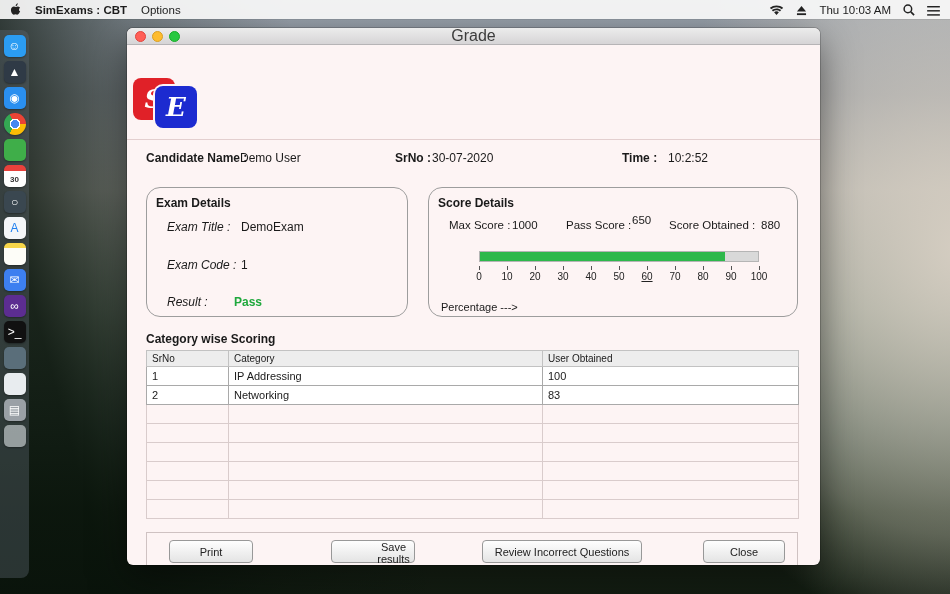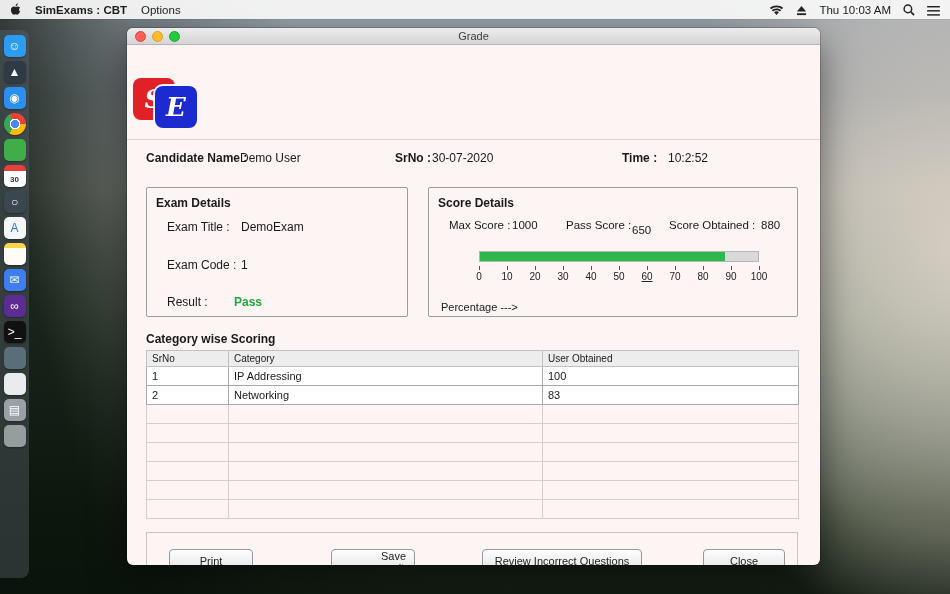--- a/index.html
+++ b/index.html
@@ -72,21 +72,21 @@
     box-shadow:0 14px 36px rgba(0,0,0,.5), 0 0 0 1px rgba(0,0,0,.18);
     z-index:30;overflow:hidden;
   }
   .titlebar{
     height:17px;
     background:linear-gradient(180deg,#ececec,#d6d4d6);
     border-bottom:1px solid #b6b4b6;
     position:relative;
     display:flex;align-items:center;justify-content:center;
   }
-  .title{font-size:11px;color:#3c3c3c;}
+  .title{font-size:16px;color:#3c3c3c;}
   .lights{position:absolute;left:8px;top:3px;display:flex;gap:6px;}
   .light{width:11px;height:11px;border-radius:50%;cursor:pointer;}
   .light.red{background:#ff5f57;border:1px solid #e0443e;}
   .light.yellow{background:#febc2e;border:1px solid #d89e24;}
   .light.green{background:#28c840;border:1px solid #1aab29;}
   .content{position:relative;height:519px;font-size:12px;color:#1a1a1a;}
   
   .logo-row{position:absolute;left:6px;top:30px;height:58px;display:flex;align-items:center;}
   .logo-mark{position:relative;width:66px;height:56px;}
   .sq{
@@ -104,27 +104,27 @@
   .logo-text .sim{color:var(--logo-red);}
   .logo-text .exams{color:var(--logo-blue);}
   .logo-text sup{font-size:9px;color:var(--logo-blue);font-style:normal;}
   .logo-sep{position:absolute;left:0;right:0;top:94px;border-top:1px solid #e3cfcf;}
   
   .cand-row{position:absolute;left:0;top:106px;height:20px;width:100%;}
   .cand-row span{position:absolute;white-space:nowrap;}
   .lbl{font-weight:bold;}
   
   .groupbox{
-    position:absolute;border:1px solid #9d9d9d;border-radius:2px;
+    position:absolute;border:1px solid #9d9d9d;border-radius:14px;
     background:transparent;
     text-align:center;
   }
   .gb-title{position:absolute;left:9px;top:8px;font-weight:bold;font-size:12px;}
   .exam-box{left:19px;top:142px;width:262px;height:130px;}
-  .exam-box .row{position:absolute;left:20px;white-space:nowrap;}
+  .exam-box .row{position:absolute;left:20px;white-space:nowrap;font-style:italic;}
   .exam-box .val{position:absolute;left:94px;white-space:nowrap;}
   .score-box{left:301px;top:142px;width:370px;height:130px;}
   .score-box .srow span{position:absolute;white-space:nowrap;font-size:11.5px;}
   .progress{
     position:absolute;left:50px;top:63px;width:280px;height:11px;
     background:#d9d9d9;border:1px solid #b5b5b5;
   }
   .progress-fill{height:100%;width:0;background:#28b94a;}
   .scale{position:absolute;left:50px;top:78px;width:280px;height:22px;}
   .scale .tick{position:absolute;top:0;width:1px;height:4px;background:#555;}
@@ -145,21 +145,21 @@
     border:1px solid #d9cccc;height:19px;padding:1px 5px;
     overflow:hidden;white-space:nowrap;
   }
   .cat-table td.filled{background:#ffffff;border:1px solid #a9a9a9;}
   
   .btn-bar{
     position:absolute;left:19px;top:487px;width:652px;height:35px;
     border:1px solid #cfc2c2;
   }
   .btn{
-    position:absolute;top:16px;height:23px;
+    position:absolute;top:7px;height:23px;
     background:linear-gradient(180deg,#fefefe,#e4e4e4);
     border:1px solid #989898;border-radius:4px;
     font-size:11px;color:#222;cursor:pointer;
     font-family:"Liberation Sans", sans-serif;
   }
   .btn-print{left:22px;width:84px;}
   .btn-save{left:184px;width:84px;padding-left:41px;}
   .btn-review{left:335px;width:160px;}
   .btn-close{left:556px;width:82px;}
 </style>
@@ -266,21 +266,21 @@
       <span class="row" style="top:107px">Result :</span>
       <span class="val" style="top: 107px; left: 87px; font-weight: bold; color: rgb(31, 168, 61);">Pass</span>
     </div>
 
     <div class="groupbox score-box">
       <span class="gb-title">Score Details</span>
       <div class="srow">
         <span style="left:20px;top:31px">Max Score :</span>
         <span style="left:83px;top:31px">1000</span>
         <span style="left:137px;top:31px">Pass Score :</span>
-        <span style="left:203px;top:36px">650</span>
+        <span style="left:203px;top:26px">650</span>
         <span style="left:240px;top:31px">Score Obtained :</span>
         <span style="left:332px;top:31px">880</span>
       </div>
       <div class="progress">
         <div class="progress-fill" style="width: 88%; background: rgb(45, 184, 75);"></div>
       </div>
       <div class="scale">
           <div class="tick" style="left: 0%;"></div>
           <div class="tick-num" style="left: 0%;">0</div>
           <div class="tick" style="left: 10%;"></div>

